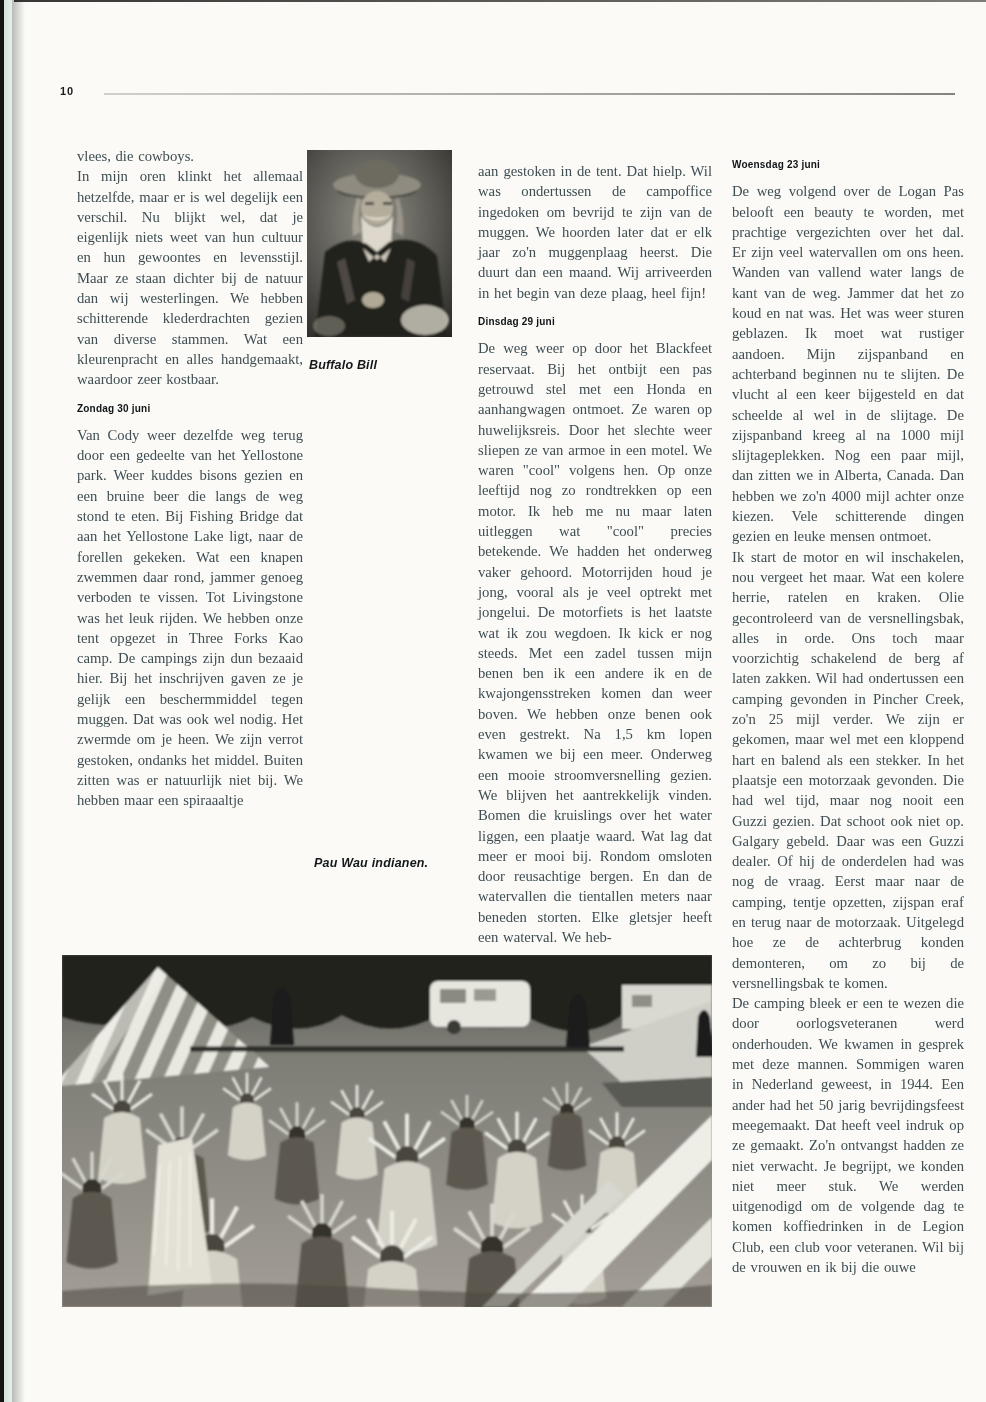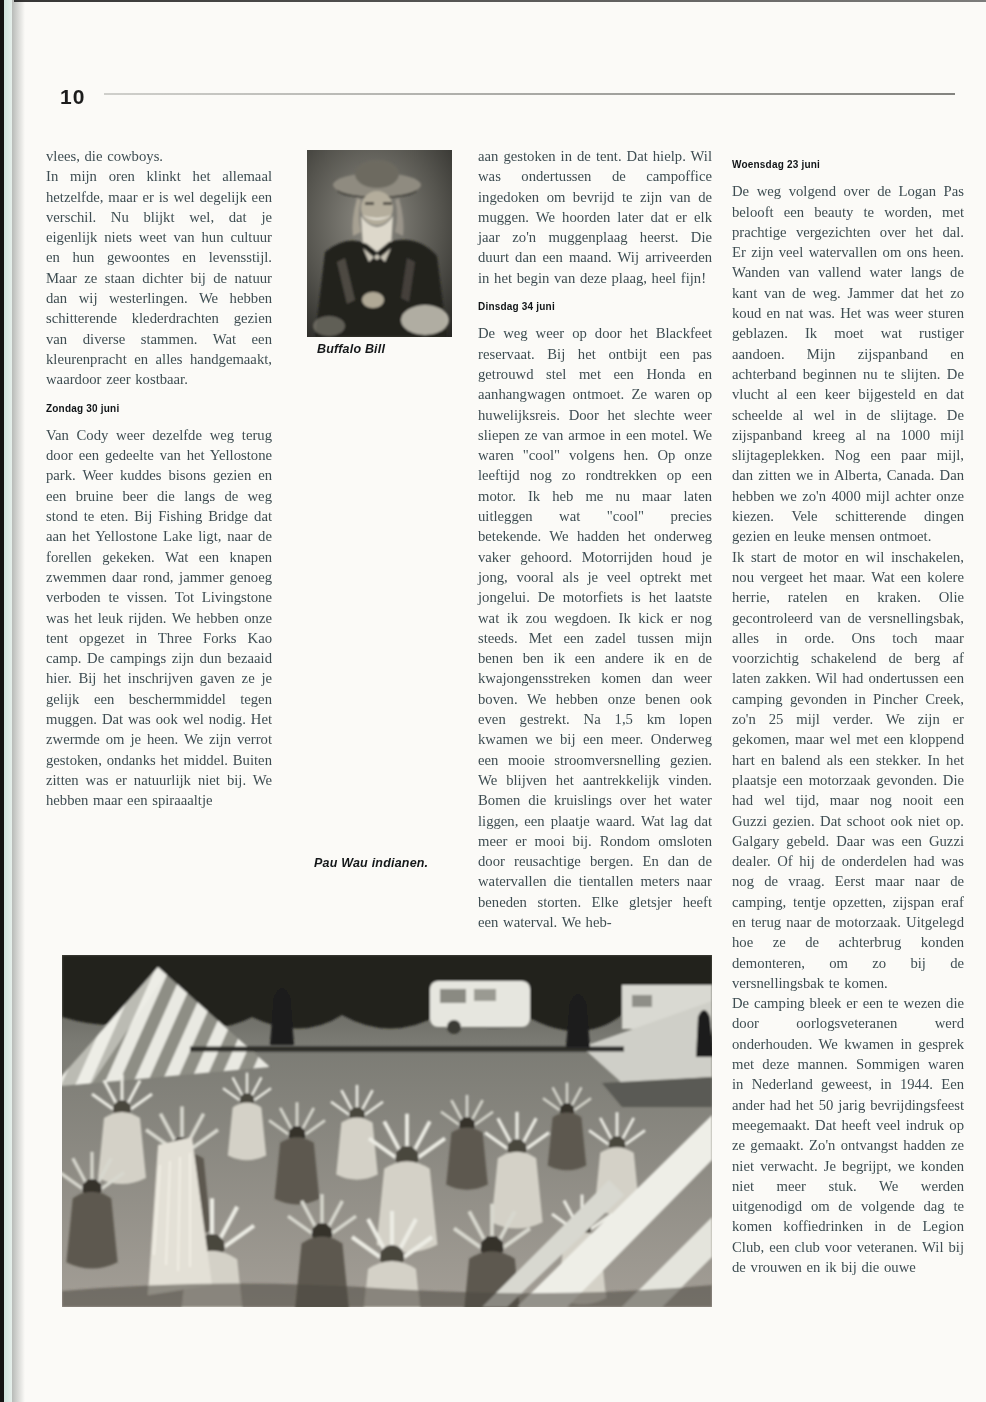--- a/index.html
+++ b/index.html
@@ -16,48 +16,48 @@
   .edge-teal{position:absolute;left:4px;top:0;width:8px;height:100%;
     background:linear-gradient(to right,#cfe3dc,#e6efeb);}
   .edge-shadow{position:absolute;left:12px;top:0;width:13px;height:100%;
     background:linear-gradient(to right,rgba(118,124,121,.5),rgba(118,124,121,0));}
   .top-line{position:absolute;left:14px;top:0;right:0;height:2px;
     background:linear-gradient(to right,rgba(20,20,20,.85),rgba(20,20,20,.55));}
   
   .page-number{
     position:absolute;left:60px;top:85px;
     font-family:"Liberation Sans",sans-serif;font-weight:bold;
-    font-size:21px;color:#1c1c1c;letter-spacing:1px;
+    font-size:11px;color:#1c1c1c;letter-spacing:1px;
   }
   .head-rule{position:absolute;left:104px;top:93px;width:851px;height:2px;
     background:linear-gradient(to right,#cncnc6,#7e7e7a);
     background:linear-gradient(to right,#cfcfcb,#83837f);}
   
   .col{position:absolute;top:146px;color:#3e4d52;font-size:14.7px;
     line-height:20.3px;text-align:justify;}
   .col p{margin:0;word-spacing:1px;}
   .col h3{
     font-family:"Liberation Sans",sans-serif;font-weight:bold;
     font-size:10px;color:#101417;margin:9px 0 6px 0;letter-spacing:.2px;
   }
-  .col-1{left:46px;width:226px;}
-  .col-2{left:478px;width:234px;}
+  .col-1{left:77px;width:226px;}
+  .col-2{left:478px;width:234px;margin-top:15px;}
   .col-3{left:732px;width:232px;}
   
   .photo{position:absolute;background:#888;overflow:hidden;}
   .photo svg{display:block;}
   .photo-bill{left:307px;top:150px;width:145px;height:187px;}
   .photo-powwow{left:62px;top:955px;width:650px;height:352px;}
   .caption{
     position:absolute;
     font-family:"Liberation Sans",sans-serif;
     font-weight:bold;font-style:italic;
     font-size:12.5px;color:#15181a;letter-spacing:.2px;
   }
-  .caption-bill{left:309px;top:342px;margin-left:8px;}
+  .caption-bill{left:309px;top:358px;}
   .caption-powwow{left:314px;top:856px;}
 </style>
 </head>
 <body>
 
 <div class="sheet">
 
   <div class="edge-black"></div>
   <div class="edge-teal"></div>
   <div class="edge-shadow"></div>
@@ -104,21 +104,21 @@
         <ellipse cx="66" cy="150" rx="11" ry="8" fill="#b0a996"></ellipse>
         <ellipse cx="118" cy="170" rx="24" ry="15" fill="#c9c6ba" opacity="0.85"></ellipse>
         <ellipse cx="22" cy="176" rx="16" ry="10" fill="#8a877c" opacity="0.6"></ellipse>
       </g>
     </svg>
   </div>
   <div class="caption caption-bill">Buffalo Bill</div>
 
   <div class="col col-2">
     <p>aan gestoken in de tent. Dat hielp. Wil was ondertussen de campoffice ingedoken om bevrijd te zijn van de muggen. We hoorden later dat er elk jaar zo'n muggenplaag heerst. Die duurt dan een maand. Wij arriveerden in het begin van deze plaag, heel fijn!</p>
-    <h3>Dinsdag 34 juni</h3>
+    <h3>Dinsdag 29 juni</h3>
     <p>De weg weer op door het Blackfeet reservaat. Bij het ontbijt een pas getrouwd stel met een Honda en aanhangwagen ontmoet. Ze waren op huwelijksreis. Door het slechte weer sliepen ze van armoe in een motel. We waren "cool" volgens hen. Op onze leeftijd nog zo rondtrekken op een motor. Ik heb me nu maar laten uitleggen wat "cool" precies betekende. We hadden het onderweg vaker gehoord. Motorrijden houd je jong, vooral als je veel optrekt met jongelui. De motorfiets is het laatste wat ik zou wegdoen. Ik kick er nog steeds. Met een zadel tussen mijn benen ben ik een andere ik en de kwajongensstreken komen dan weer boven. We hebben onze benen ook even gestrekt. Na 1,5 km lopen kwamen we bij een meer. Onderweg een mooie stroomversnelling gezien. We blijven het aantrekkelijk vinden. Bomen die kruislings over het water liggen, een plaatje waard. Wat lag dat meer er mooi bij. Rondom omsloten door reusachtige bergen. En dan de watervallen die tientallen meters naar beneden storten. Elke gletsjer heeft een waterval. We heb-</p>
   </div>
 
   <div class="col col-3">
     <h3>Woensdag 23 juni</h3>
     <p>De weg volgend over de Logan Pas belooft een beauty te worden, met prachtige vergezichten over het dal. Er zijn veel watervallen om ons heen. Wanden van vallend water langs de kant van de weg. Jammer dat het zo koud en nat was. Het was weer sturen geblazen. Ik moet wat rustiger aandoen. Mijn zijspanband en achterband beginnen nu te slijten. De vlucht al een keer bijgesteld en dat scheelde al wel in de slijtage. De zijspanband kreeg al na 1000 mijl slijtageplekken. Nog een paar mijl, dan zitten we in Alberta, Canada. Dan hebben we zo'n 4000 mijl achter onze kiezen. Vele schitterende dingen gezien en leuke mensen ontmoet.</p>
     <p>Ik start de motor en wil inschakelen, nou vergeet het maar. Wat een kolere herrie, ratelen en kraken. Olie gecontroleerd van de versnellingsbak, alles in orde. Ons toch maar voorzichtig schakelend de berg af laten zakken. Wil had ondertussen een camping gevonden in Pincher Creek, zo'n 25 mijl verder. We zijn er gekomen, maar wel met een kloppend hart en balend als een stekker. In het plaatsje een motorzaak gevonden. Die had wel tijd, maar nog nooit een Guzzi gezien. Dat schoot ook niet op. Galgary gebeld. Daar was een Guzzi dealer. Of hij de onderdelen had was nog de vraag. Eerst maar naar de camping, tentje opzetten, zijspan eraf en terug naar de motorzaak. Uitgelegd hoe ze de achterbrug konden demonteren, om zo bij de versnellingsbak te komen.</p>
     <p>De camping bleek er een te wezen die door oorlogsveteranen werd onderhouden. We kwamen in gesprek met deze mannen. Sommigen waren in Nederland geweest, in 1944. Een ander had het 50 jarig bevrijdingsfeest meegemaakt. Dat heeft veel indruk op ze gemaakt. Zo'n ontvangst hadden ze niet verwacht. Je begrijpt, we konden niet meer stuk. We werden uitgenodigd om de volgende dag te komen koffiedrinken in de Legion Club, een club voor veteranen. Wil bij de vrouwen en ik bij die ouwe</p>
   </div>
 

